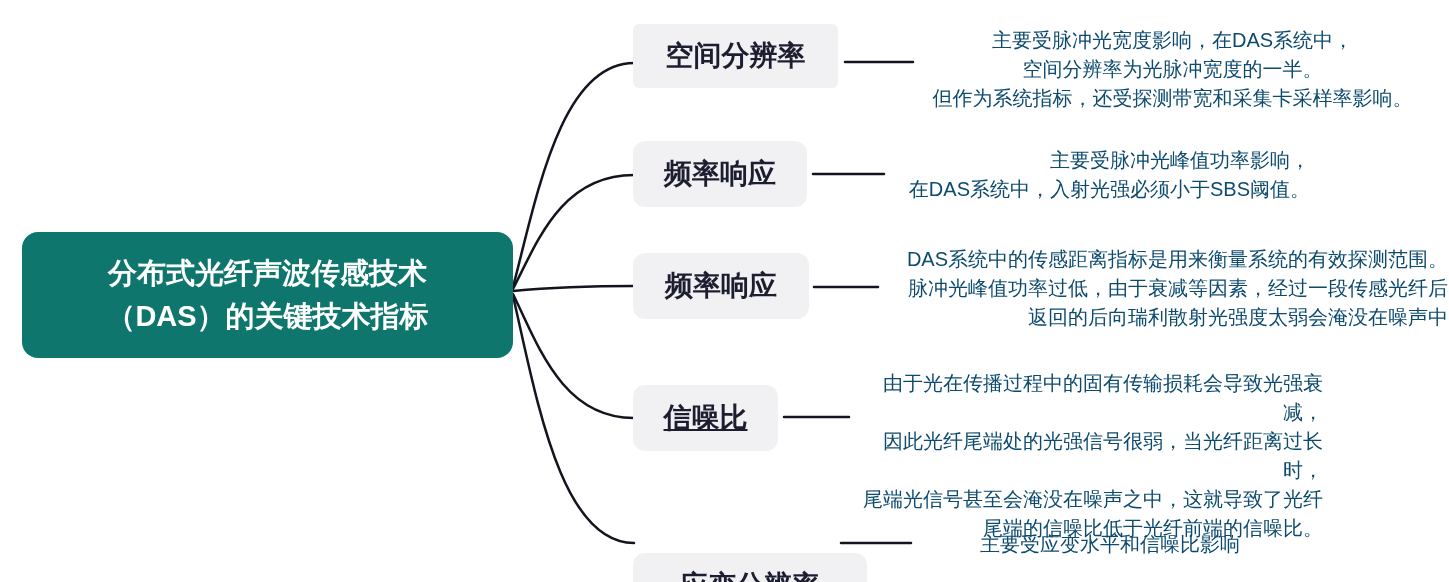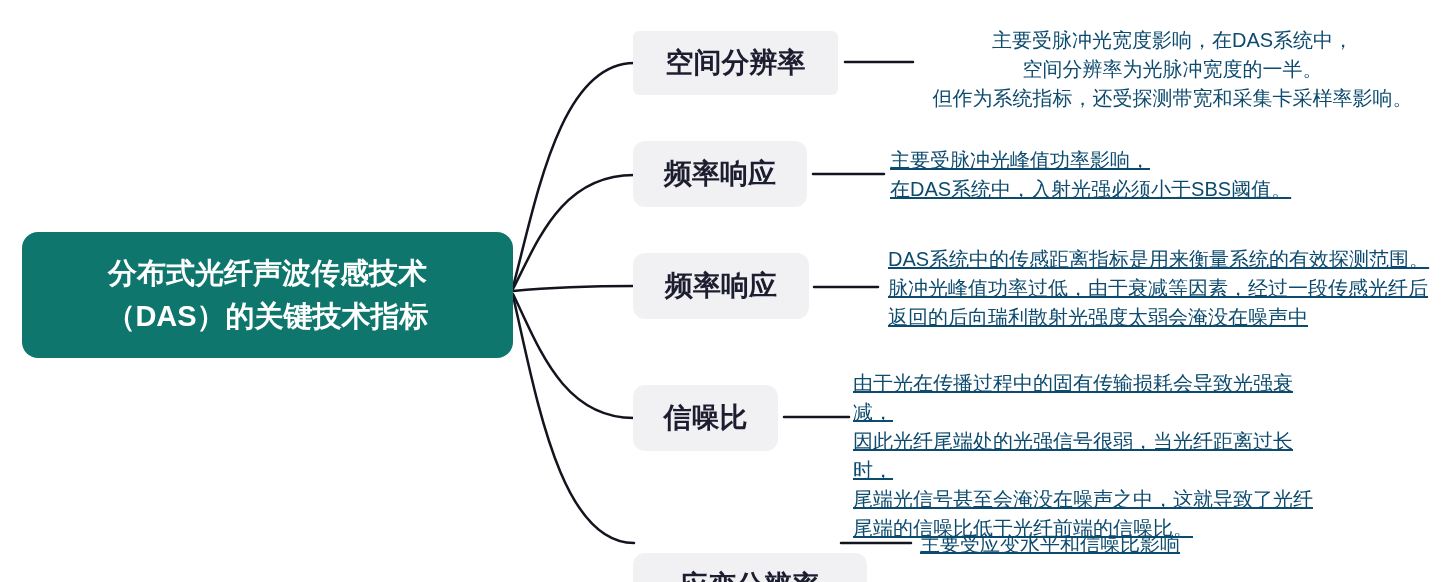--- a/index.html
+++ b/index.html
@@ -54,27 +54,27 @@
     box-sizing: border-box;
   }
   .branch-desc {
     position: absolute;
     color: #0c4a6e;
     font-size: 20px;
     line-height: 29px;
     white-space: pre-line;
   }
   .desc-center { text-align: center; }
-  .desc-left { text-align: left; text-decoration: underline; }
+  .desc-left { text-align: right; }
 
   
-  #node-1 { left: 633px; top: 31px;  width: 205px; height: 64px; border-radius: 6px; }
+  #node-1 { left: 633px; top: 24px;  width: 205px; height: 64px; border-radius: 6px; }
   #node-2 { left: 633px; top: 141px; width: 174px; height: 66px; }
   #node-3 { left: 633px; top: 253px; width: 176px; height: 66px; }
-  #node-4 { left: 633px; top: 385px; width: 145px; height: 66px; }
+  #node-4 { left: 633px; top: 385px; width: 145px; height: 66px; text-decoration: underline; }
   #node-5 { left: 633px; top: 510px; width: 234px; height: 66px; margin-top: 43px; }
 
   
   #desc-1 { left: 920px; top: 26px;  width: 505px; }
   #desc-2 { left: 890px; top: 146px; width: 420px; }
   #desc-3 { left: 888px; top: 245px; width: 560px; }
   #desc-4 { left: 853px; top: 369px; width: 470px; }
   #desc-5 { left: 920px; top: 530px; width: 320px; }
 </style>
 </head>

